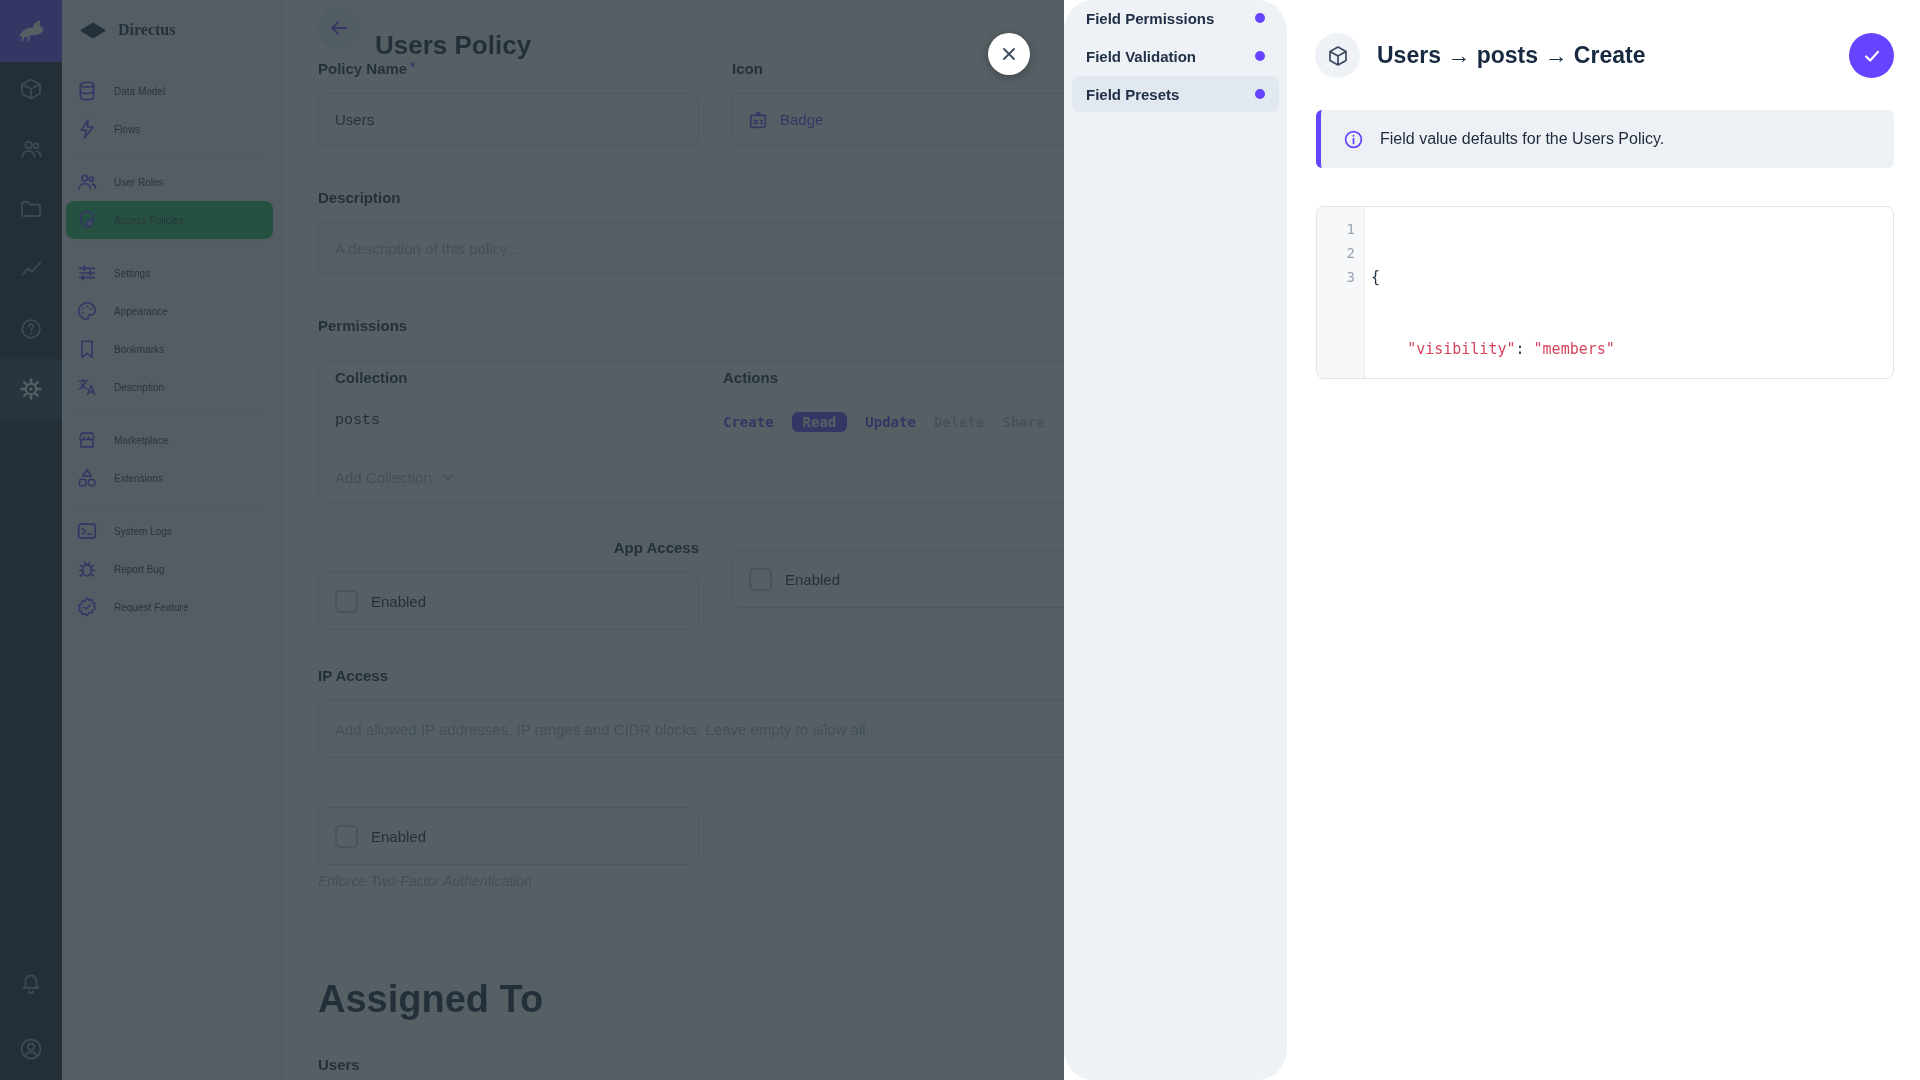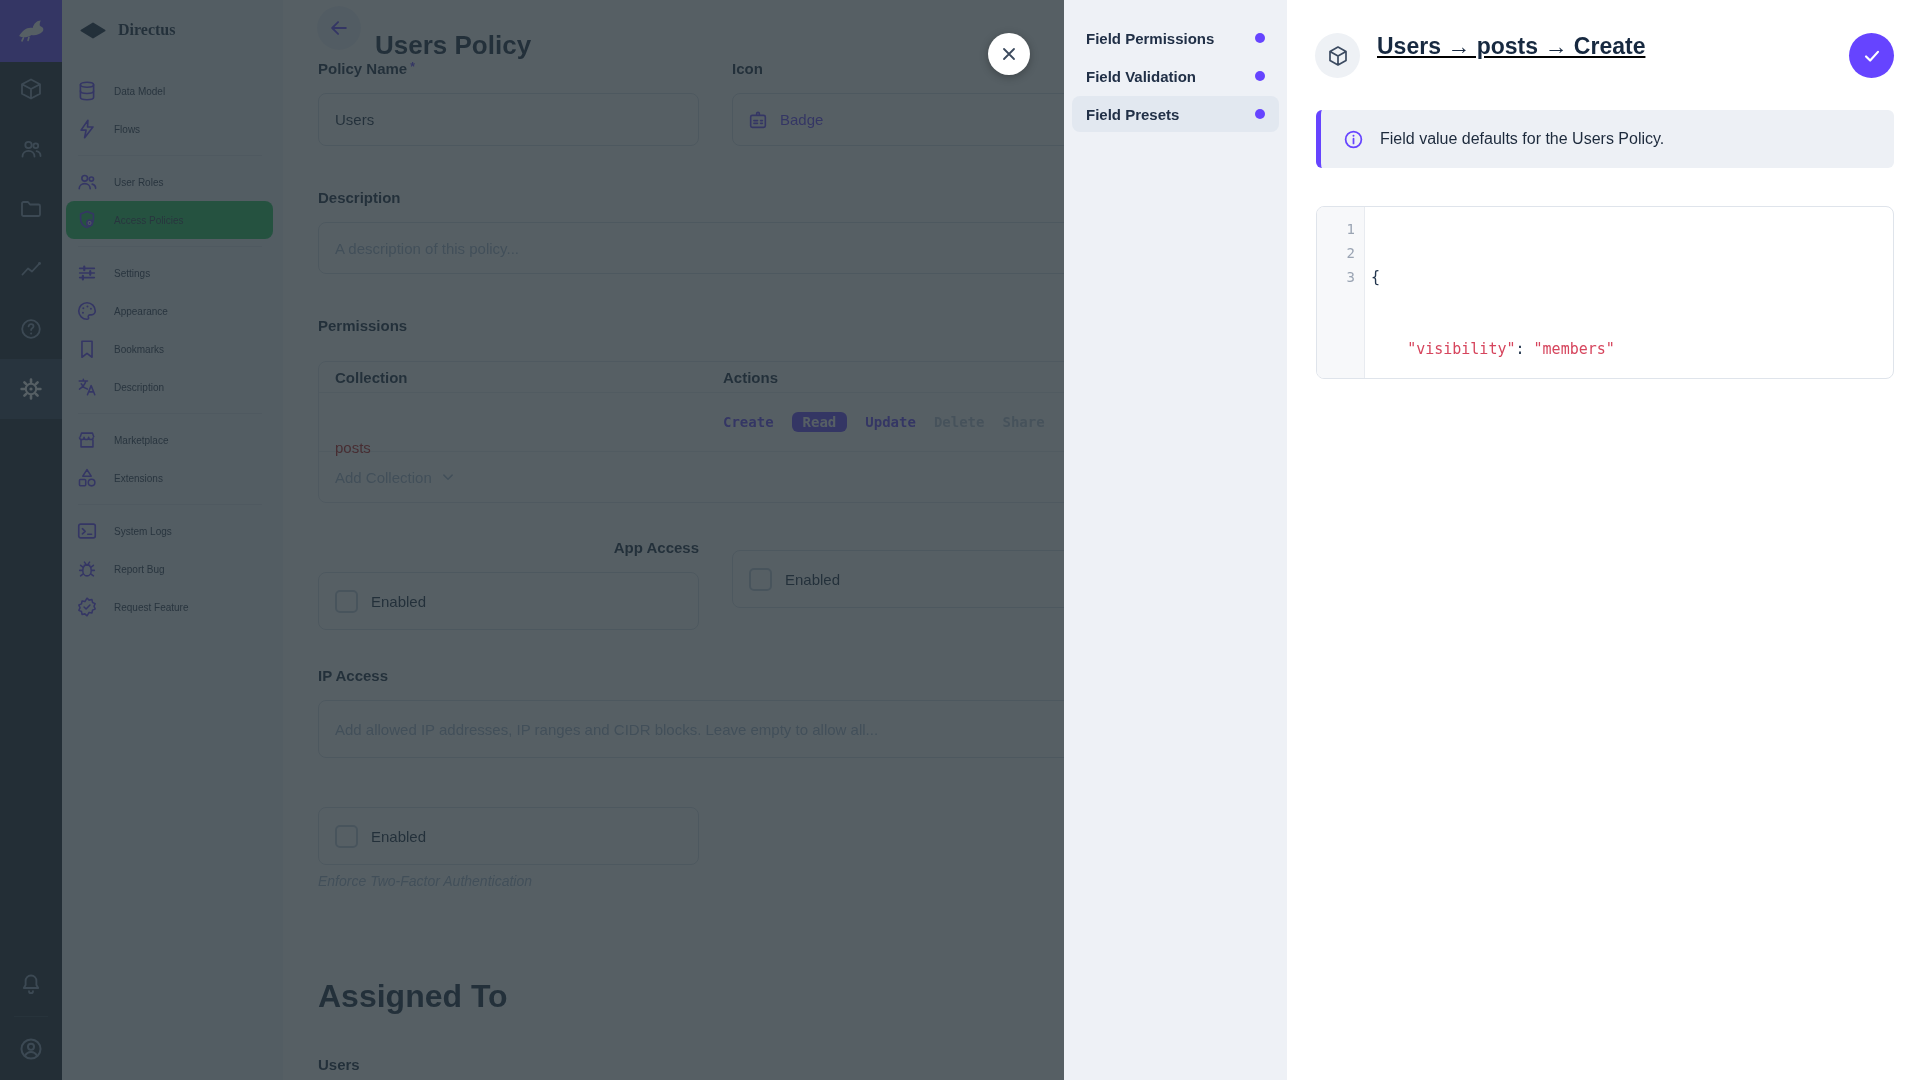--- a/index.html
+++ b/index.html
@@ -42,53 +42,53 @@
   .mt{margin-top:11px;}
   .iconfield{box-sizing:border-box;display:flex;align-items:center;border:1.5px solid #d6dde7;border-radius:8px;
     background:#fff;padding:0 14px;}
   .iconfield .val{margin-left:11px;font-size:15px;font-weight:500;color:#6644ff;}
 
   .perm-table{margin-top:22px;border:1.5px solid #dde3ec;border-radius:8px;background:#fff;}
   .perm-head{height:30px;position:relative;border-bottom:1.5px solid #e6ebf1;}
   .perm-col{position:absolute;top:7px;font-size:15px;font-weight:700;color:#172940;}
   .perm-col.c1{left:16px;} .perm-col.c2{left:404px;}
   .perm-row{height:58px;position:relative;border-bottom:1px solid #e6ebf1;}
-  .perm-coll{position:absolute;left:16px;top:19px;font-family:Liberation Sans, sans-serif;font-size:15px;color:#b91c1c;margin-top:27px;}
+  .perm-coll{position:absolute;left:16px;top:19px;font-family:Liberation Mono, monospace;font-size:15px;color:#0f172a;}
   .actions{position:absolute;left:404px;top:0;height:58px;display:flex;align-items:center;gap:18px;
     font-family:"DejaVu Sans Mono",monospace;font-size:14px;font-weight:700;}
   .act-on{color:#6644ff;}
   .act-full{background:#6644ff;color:#fff;border-radius:6px;padding:2px 11px;}
   .act-off{color:#b7c3d5;}
   .perm-add{height:50px;display:flex;align-items:center;padding-left:16px;color:#a2b5cd;font-size:15px;}
   .perm-add svg{margin-left:7px;}
 
   .checkrow{box-sizing:border-box;height:58px;border:1.5px solid #d6dde7;border-radius:8px;background:#fff;
     display:flex;align-items:center;padding-left:16px;margin-top:11px;}
   .checkbox{width:19px;height:19px;border:2px solid #bfcbdb;border-radius:5px;background:#fff;flex:0 0 auto;}
   .checklabel{margin-left:13px;font-size:15px;color:#172940;}
   .fieldnote{margin-top:8px;font-size:14px;font-style:italic;color:#a2b5cd;}
 
-  .big-heading{position:absolute;left:35px;top:978px;font-size:32px;font-weight:800;color:#172940;}
+  .big-heading{position:absolute;left:35px;top:978px;font-size:38px;font-weight:800;color:#172940;}
   .users-label{position:absolute;left:35px;top:1056px;font-size:15px;font-weight:700;color:#172940;}
 
   
   .overlay{position:absolute;left:0;top:0;width:1064px;height:1080px;background:rgba(38,50,56,0.78);z-index:10;}
   .close-btn{position:absolute;left:988px;top:33px;width:42px;height:42px;border-radius:50%;background:#fff;border:none;
     display:flex;align-items:center;justify-content:center;color:#3c4a5e;z-index:30;box-shadow:0 2px 8px rgba(0,0,0,.28);}
 
   
   .drawer{position:absolute;left:1064px;top:0;width:856px;height:1080px;display:flex;z-index:20;}
-  .drawer-tabs{width:223px;background:#eef1f6;padding:20px 8px;box-sizing:border-box;}
+  .drawer-tabs{width:223px;background:#eef1f6;padding:0 8px;box-sizing:border-box;border-radius:30px;}
   .dtab{height:36px;border-radius:8px;display:flex;align-items:center;justify-content:space-between;
     padding:0 14px;margin-bottom:2px;}
   .dtab.active{background:#e2e8f0;}
   .dtab-label{font-size:15px;font-weight:600;color:#213047;}
   .dtab-dot{width:10px;height:10px;border-radius:50%;background:#6644ff;}
   .drawer-main{flex:1;background:#fff;position:relative;}
-  .dm-header{display:flex;align-items:flex-start;margin:33px 26px 0 28px;text-decoration:underline;}
+  .dm-header{display:flex;align-items:center;margin:33px 26px 0 28px;}
   .dm-icon{width:45px;height:45px;border-radius:50%;background:#eef1f5;display:flex;align-items:center;justify-content:center;color:#3b4a60;flex:0 0 auto;}
   .dm-title{margin-left:17px;font-size:23px;font-weight:700;color:#172940;flex:1;}
   .dm-check{width:45px;height:45px;border-radius:50%;background:#6644ff;border:none;display:flex;
     align-items:center;justify-content:center;color:#fff;flex:0 0 auto;}
   .notice{margin:32px 26px 0 29px;height:58px;background:#edf0f5;border-left:5px solid #6644ff;border-radius:6px;
     display:flex;align-items:center;padding-left:22px;box-sizing:border-box;}
   .notice-text{margin-left:16px;font-size:16px;color:#1d2a3c;}
   .notice-ico{color:#6644ff;}
   .codebox{margin:38px 26px 0 29px;height:171px;border:1.5px solid #dfe4eb;border-radius:8px;display:flex;overflow:hidden;}
   .gutter{width:48px;background:#f7f8fa;border-right:1px solid #e8ebf0;box-sizing:border-box;padding:10px 9px 0 0;

